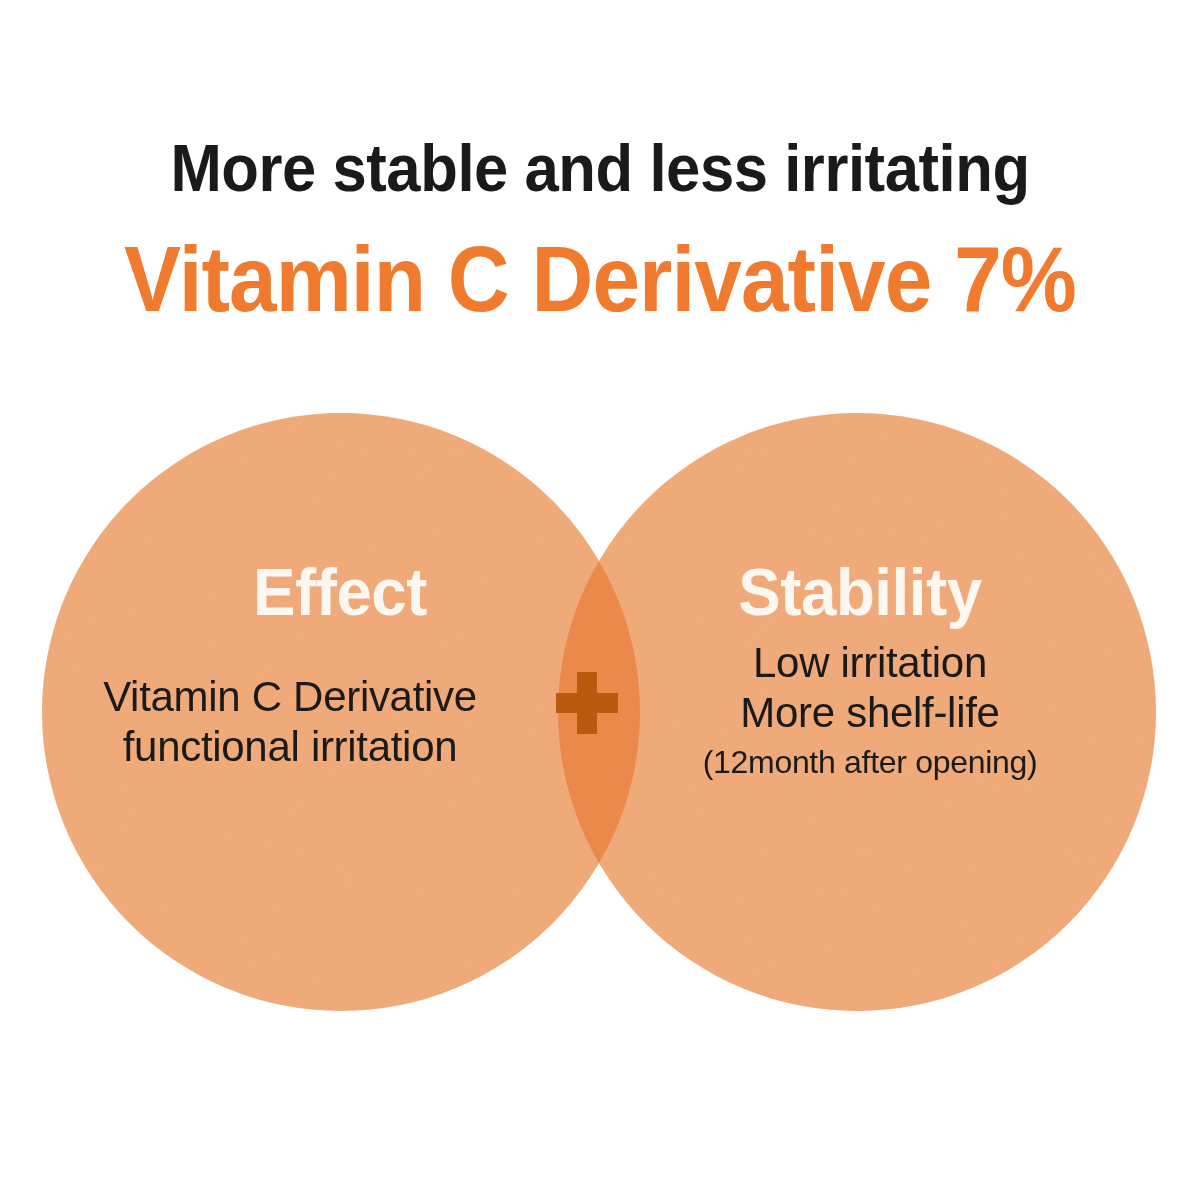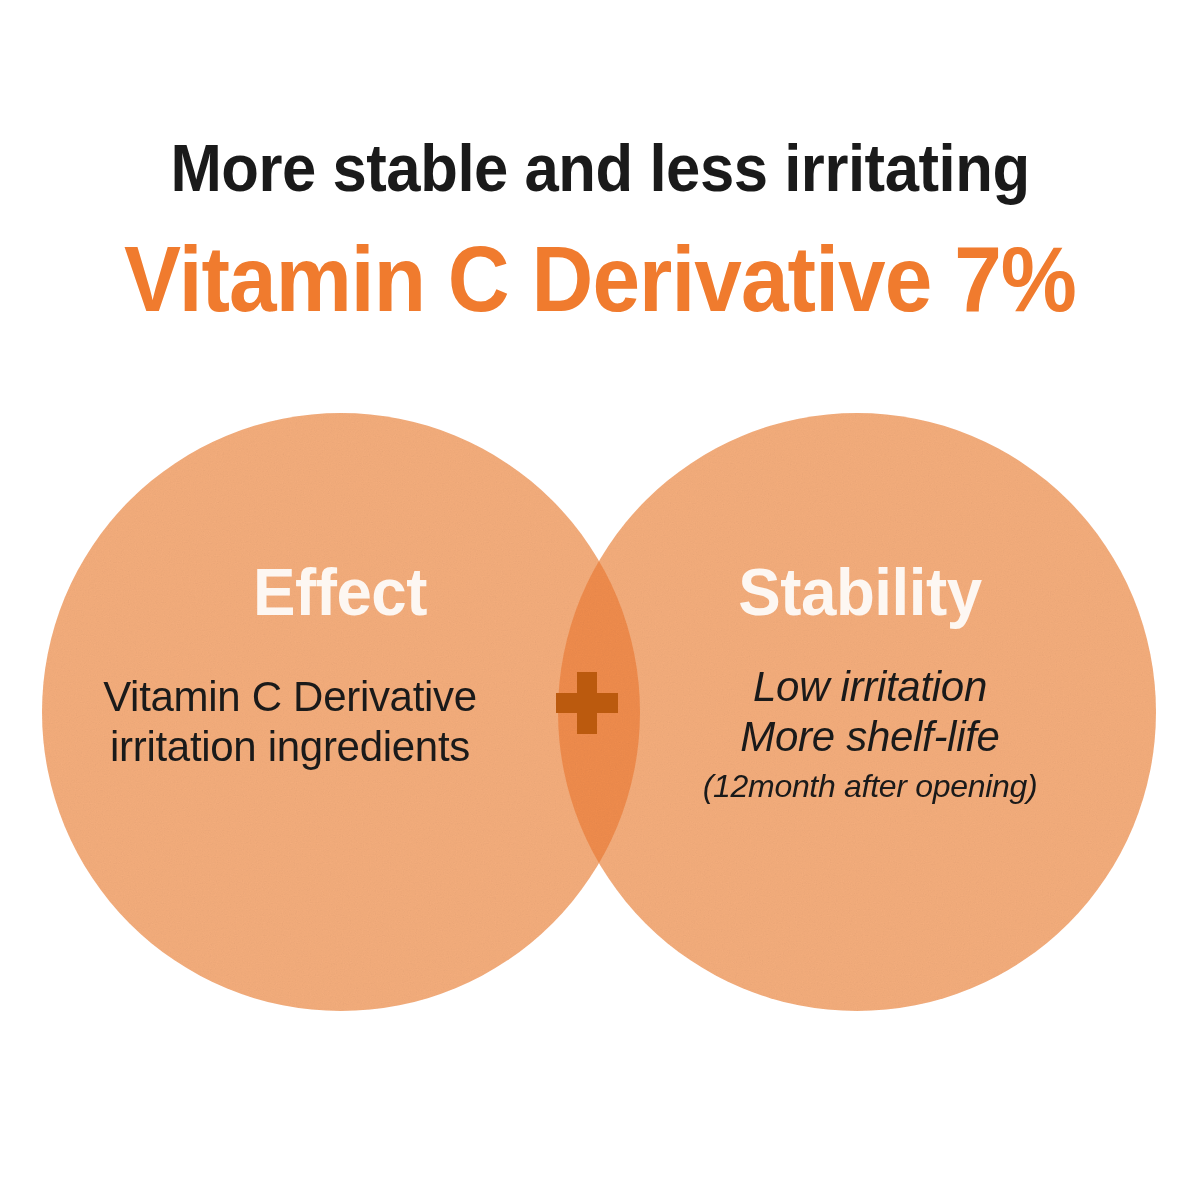--- a/index.html
+++ b/index.html
@@ -89,21 +89,21 @@
     font-family: "Liberation Sans", sans-serif;
     font-weight: 400;
     font-size: 42px;
     line-height: 50px;
     color: #1a1a1a;
     text-align: center;
     letter-spacing: -0.3px;
     white-space: nowrap;
   }
   .lobe-body.left  { left: 40px;  top: 672px; width: 500px; }
-  .lobe-body.right { left: 625px; top: 662px; width: 490px; font-style: italic; }
+  .lobe-body.right { left: 625px; top: 638px; width: 490px; }
   .lobe-body .line { display: block; }
   .lobe-body .line.small { font-size: 32px; line-height: 48px; }
 
   
   .plus-wrap {
     position: absolute;
     left: 556px;
     top: 672px;
     width: 62px;
     height: 62px;
@@ -150,21 +150,21 @@
       </g>
     </svg>
   </div>
 
   <div class="lobe-title left">Effect</div>
 
   <div class="lobe-title right">Stability</div>
 
   <div class="lobe-body left">
     <span class="line">Vitamin C Derivative</span>
-    <span class="line">irritation ingredients</span>
+    <span class="line">functional irritation</span>
   </div>
 
   <div class="plus-wrap">
     <span class="bar h"></span>
     <span class="bar v"></span>
   </div>
 
   <div class="lobe-body right">
     <span class="line">Low irritation</span>
     <span class="line">More shelf-life</span>

